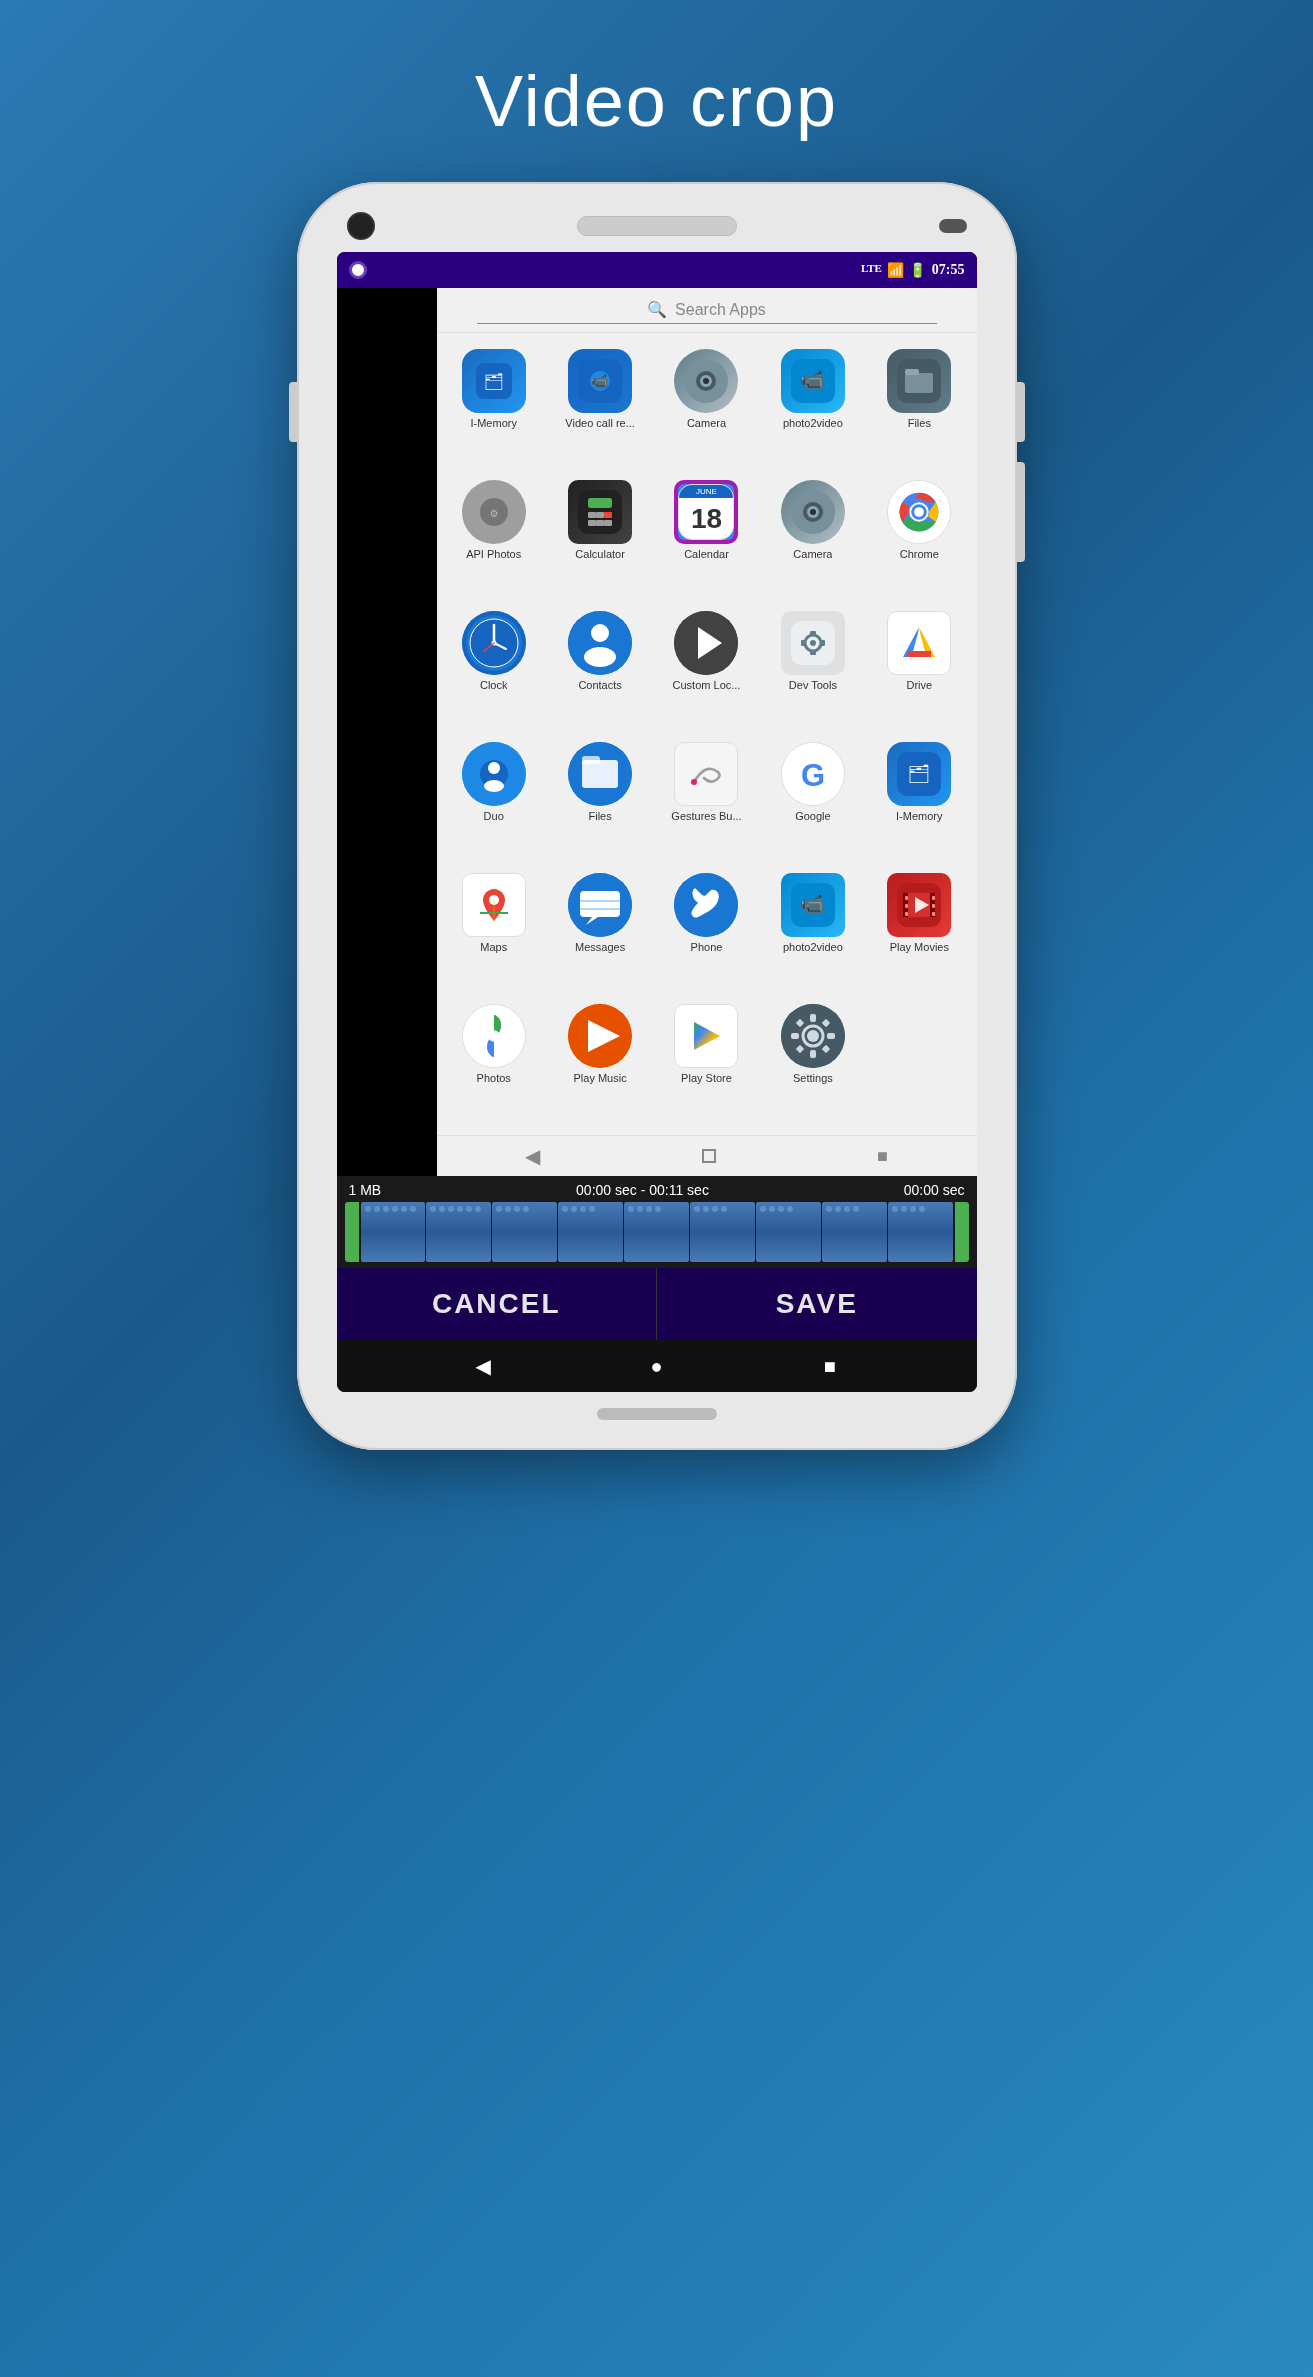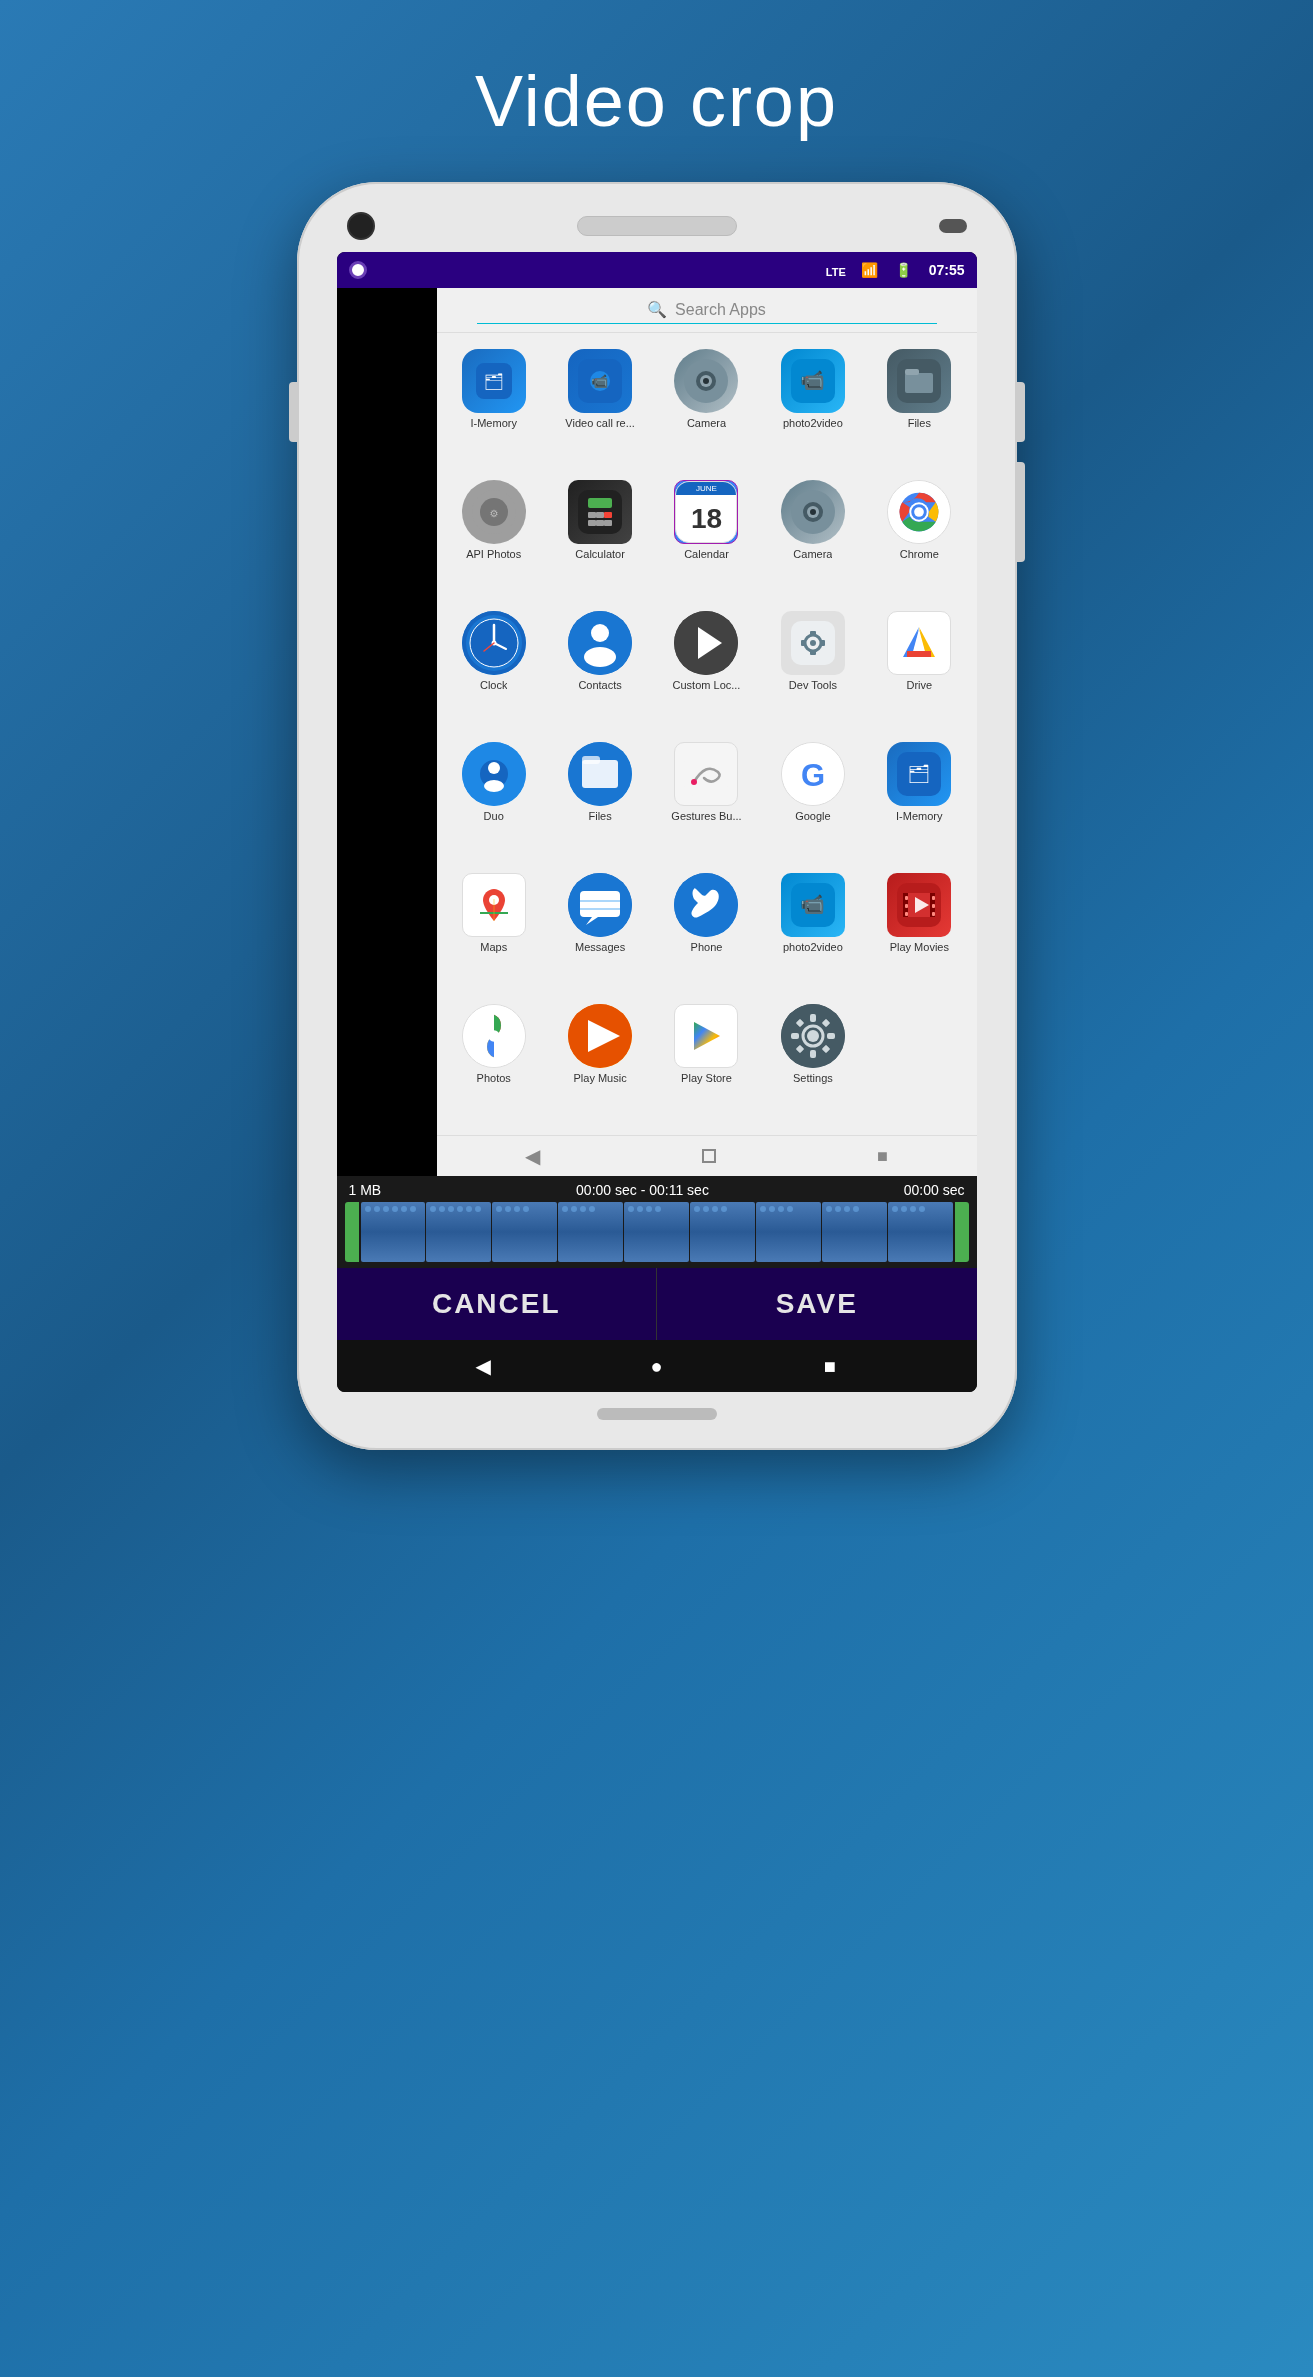--- a/index.html
+++ b/index.html
@@ -126,25 +126,26 @@
       align-items: center;
     }
     .status-circle {
       width: 18px; height: 18px;
       background: white;
       border-radius: 50%;
       border: 3px solid #6a3fb5;
     }
     .status-right {
       display: flex;
-      align-items: flex-end;
-      gap: 16px;
+      align-items: flex-start;
+      gap: 5px;
       color: white;
       font-size: 14px;
       font-weight: bold;
+      font-family: Liberation Serif, serif;
     }
     .lte-icon {
       font-size: 11px;
       font-weight: bold;
       color: white;
     }
     
     .video-area {
       position: relative;
       flex: 1;
@@ -489,21 +490,21 @@
                 <rect x="26" y="22" width="8" height="6" rx="1" fill="#F44336"></rect>
                 <rect x="10" y="30" width="8" height="6" rx="1" fill="#9E9E9E"></rect>
                 <rect x="18" y="30" width="8" height="6" rx="1" fill="#9E9E9E"></rect>
                 <rect x="26" y="30" width="8" height="6" rx="1" fill="#9E9E9E"></rect>
               </svg>
             </div>
             <span class="app-label">Calculator</span>
           </div>
 
           <div class="app-item">
-            <div class="app-icon" style="background:#3b82f6; border-radius:10px; border:1px solid #a21caf; overflow:hidden; padding:0;">
+            <div class="app-icon" style="background:#3b82f6; border-radius:10px; border:4px solid #a21caf; overflow:hidden; padding:0;">
               <div class="calendar-inner">
                 <div class="calendar-header" style="background:#1565C0; color:white; font-size:8px; text-align:center; padding:2px;">JUNE</div>
                 <div class="calendar-number">18</div>
               </div>
             </div>
             <span class="app-label">Calendar</span>
           </div>
 
           <div class="app-item">
             <div class="app-icon" style="background:linear-gradient(135deg,#607d8b,#b0bec5); border-radius:50%;">

